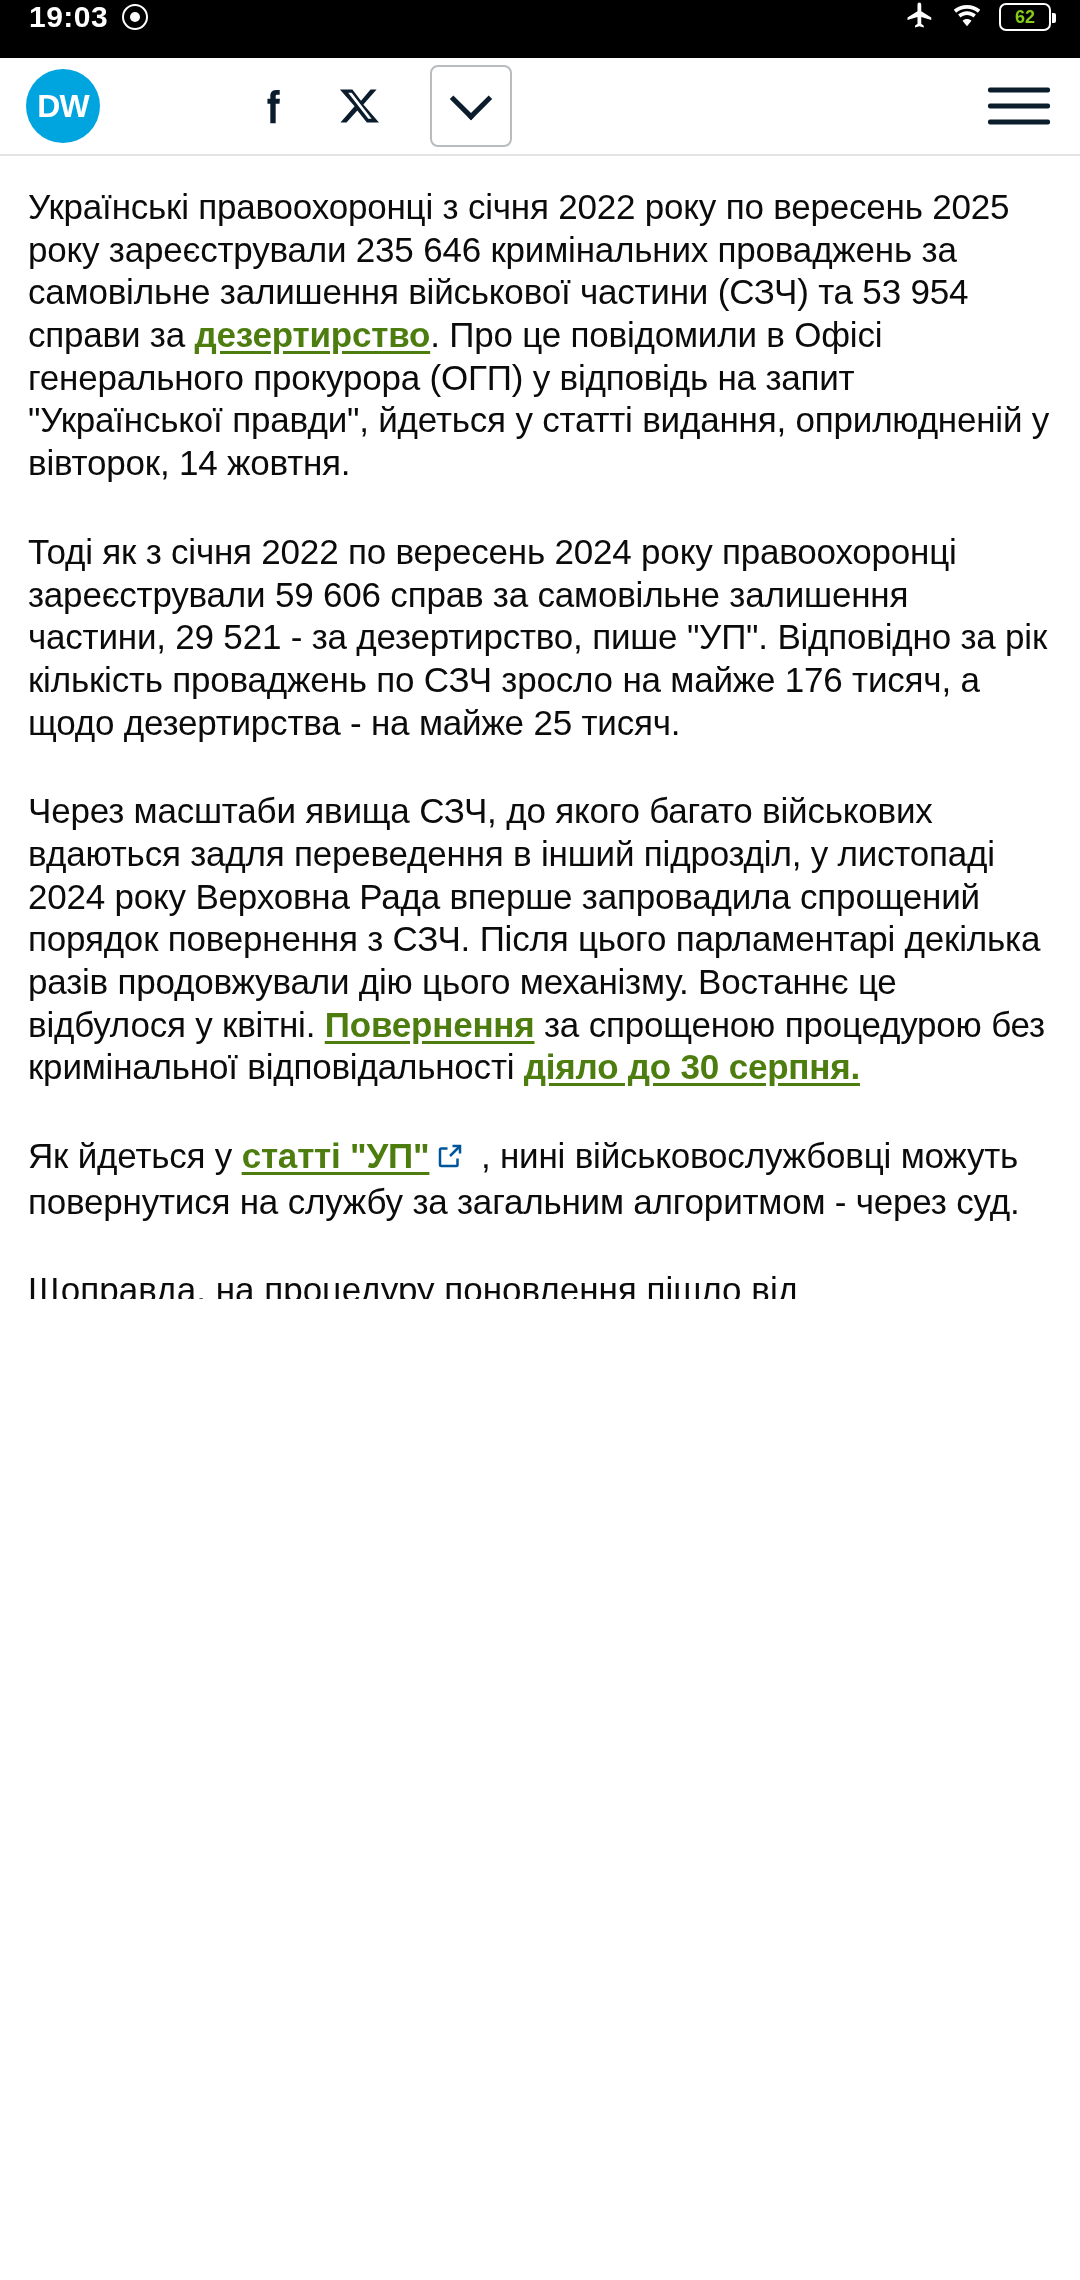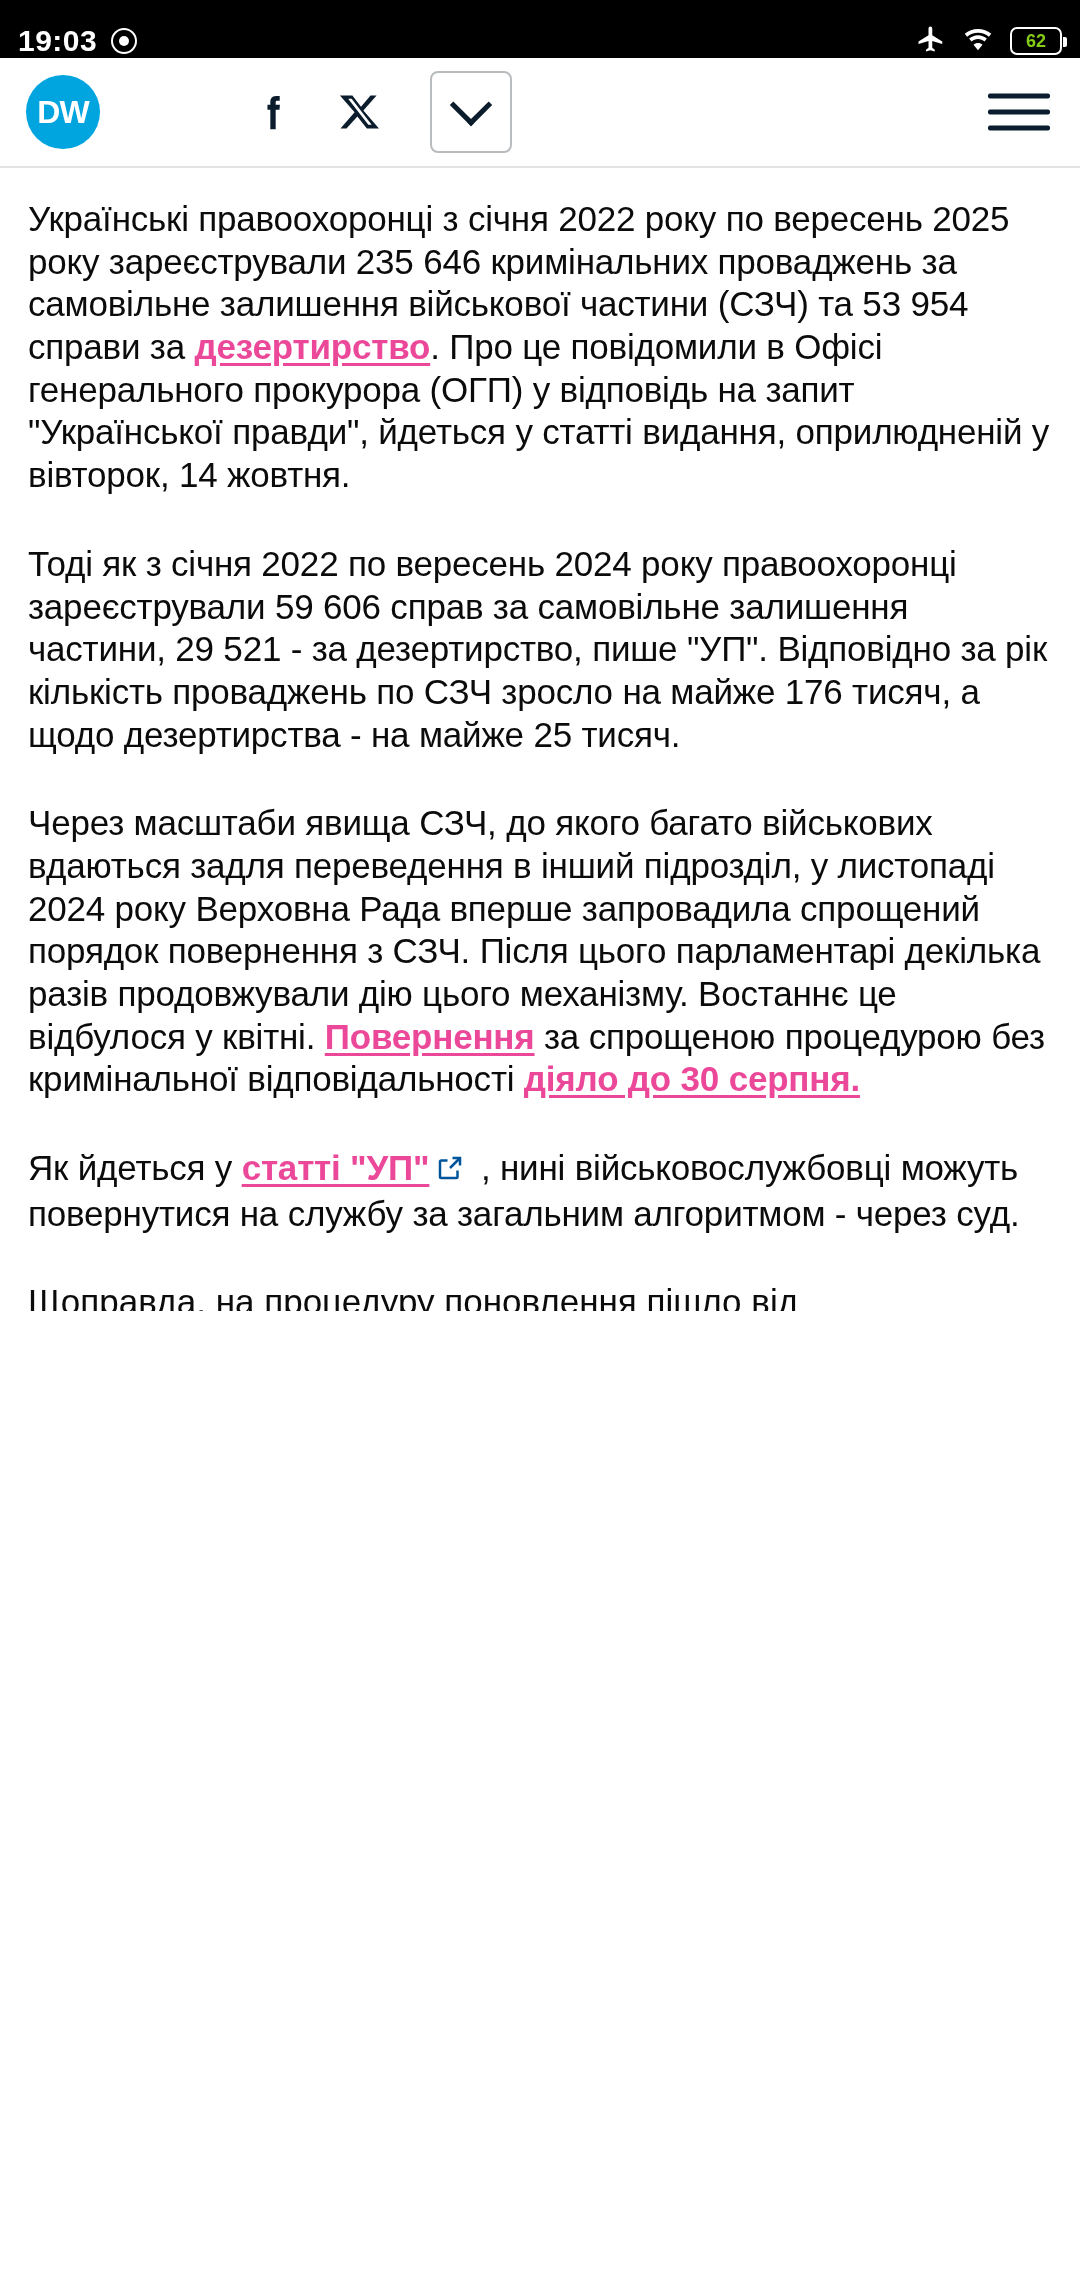--- a/index.html
+++ b/index.html
@@ -10,23 +10,23 @@
     font-family: "Liberation Sans", sans-serif;
     overflow: hidden;
   }
 
   
   .status-bar {
     height: 58px;
     background: #000000;
     color: #ffffff;
     display: flex;
-    align-items: flex-end;
+    align-items: flex-start;
     justify-content: space-between;
-    padding: 0 18px;
+    padding: 0 29px;
   }
   .status-left {
     display: flex;
     align-items: center;
     gap: 14px;
   }
   .status-time {
     font-size: 30px;
     font-weight: 600;
     letter-spacing: 0.5px;
@@ -67,21 +67,21 @@
     position: absolute;
     right: -7px;
     top: 8px;
     width: 4px; height: 10px;
     background: #ffffff;
     border-radius: 0 2px 2px 0;
   }
 
   
   .site-header {
-    height: 110px;
+    height: 98px;
     background: #ffffff;
     border-bottom: 2px solid #e3e3e3;
     display: flex;
     align-items: center;
     padding: 0 26px;
     position: relative;
   }
   .dw-logo {
     width: 74px; height: 74px;
     border-radius: 50%;
@@ -148,21 +148,21 @@
     color: #0b0b0b;
   }
   .article p {
     font-size: 35px;
     line-height: 1.22;
     margin-bottom: 46px;
     letter-spacing: -0.2px;
   }
   .article p:last-child { margin-bottom: 0; }
   a.inline-link {
-    color: #ec4899;
+    color: #4d7c0f;
     text-decoration: underline;
     text-underline-offset: 4px;
     font-weight: 600;
   }
   h2.subhead {
     font-size: 47px;
     line-height: 1.18;
     font-weight: 700;
     margin: 22px 0 40px 0;
     letter-spacing: -0.6px;

